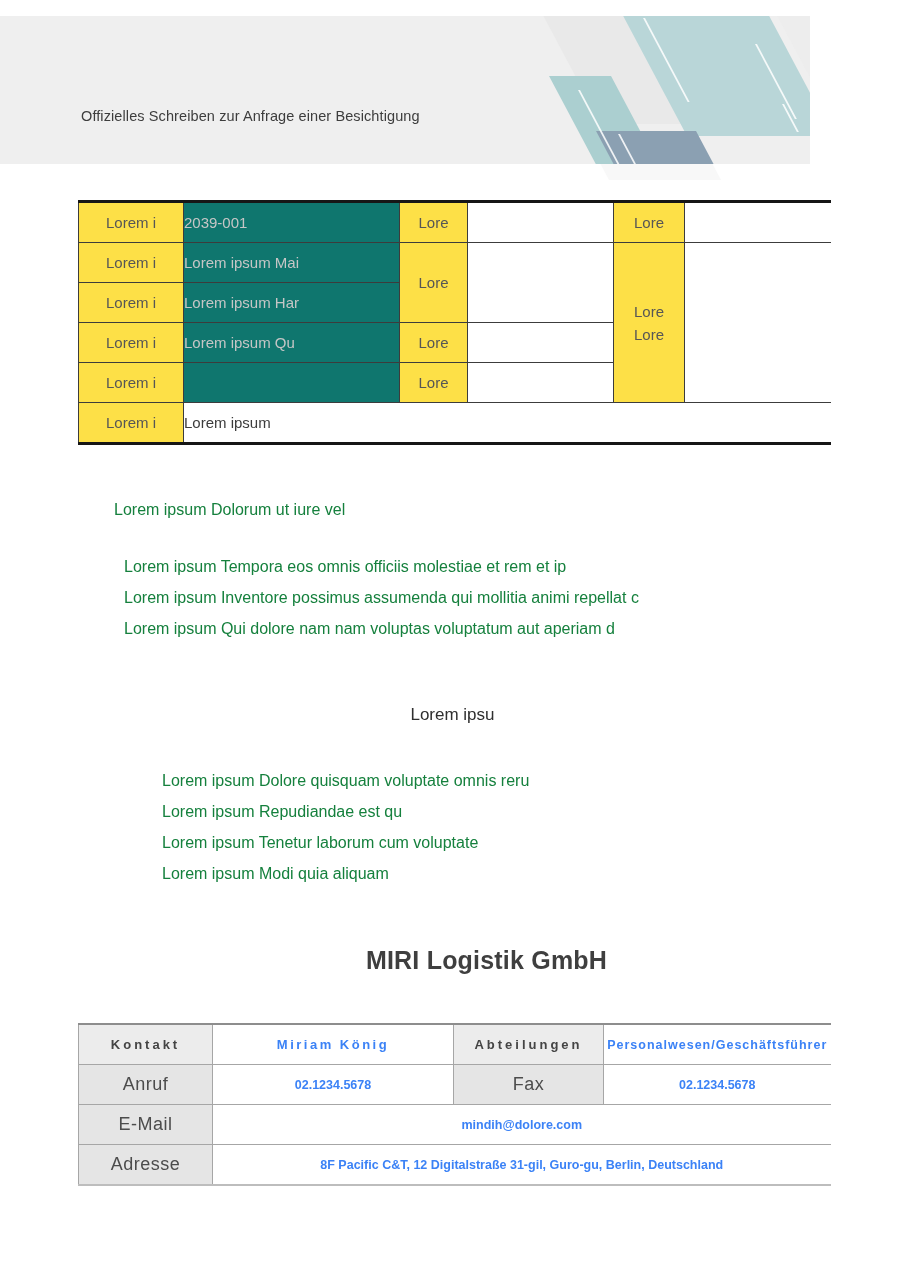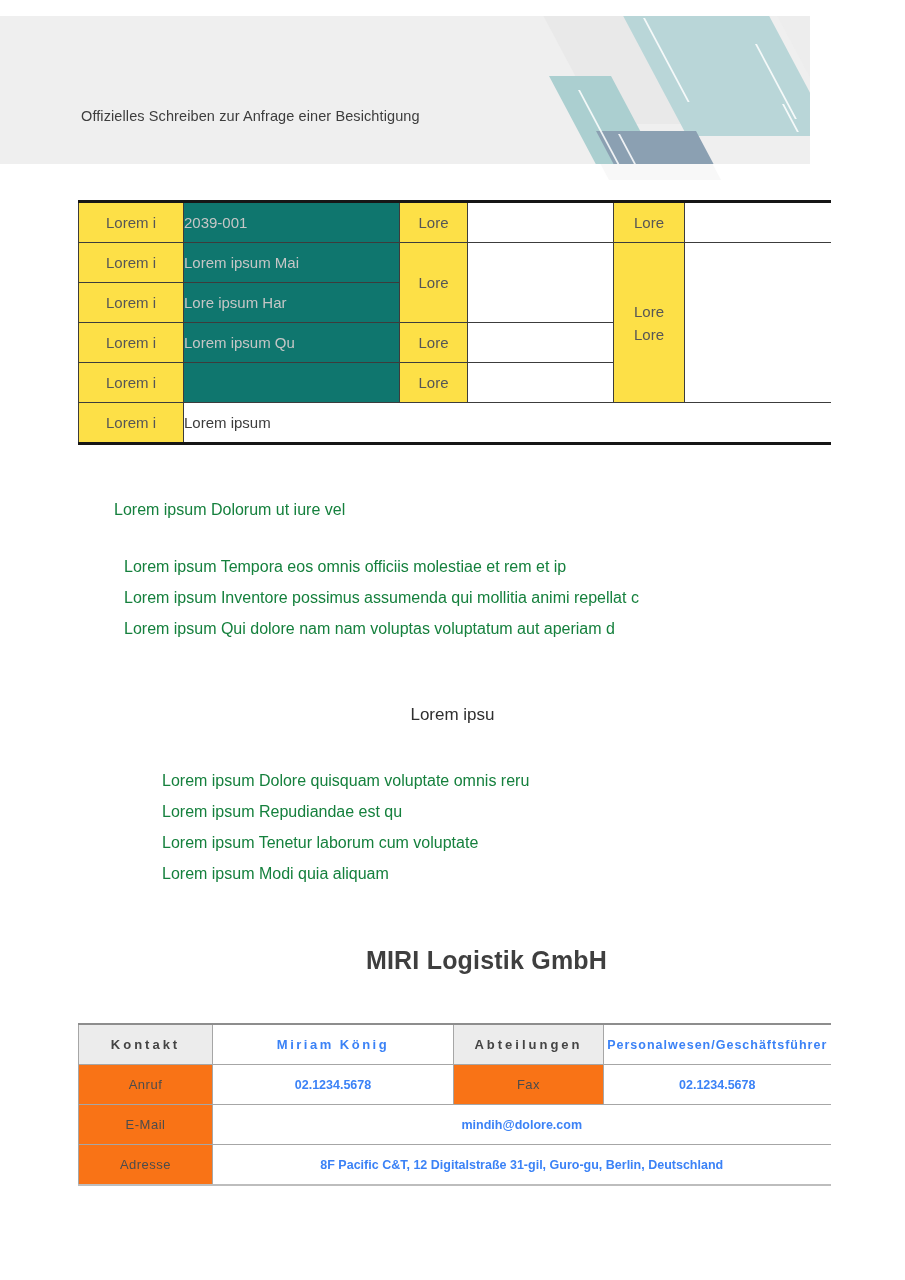--- a/index.html
+++ b/index.html
@@ -67,21 +67,21 @@
   table.contact {
     border-collapse:collapse; table-layout:fixed; width:752px;
     border-top:2px solid #8d8d8d; border-bottom:2px solid #bdbdbd;
     border-left:1px solid #a6a6a6;
   }
   table.contact td {
     border:1px solid #a6a6a6; height:39px; padding:0; text-align:center;
     vertical-align:middle; overflow:hidden; white-space:nowrap;
   }
   table.contact td.no-r { border-right:0; }
-  td.cl { background:#f97316; color:#4c4c4c; font-size:13px; letter-spacing:0.5px; }
+  td.cl { background:#e5e5e5; color:#4c4c4c; font-size:18px; letter-spacing:0.5px; }
   td.cl-sp { background:#ececec; color:#444444; font-size:13px; font-weight:bold; letter-spacing:3px; }
   td.cv { background:#ffffff; color:#3b82f6; font-size:12.5px;font-weight:bold; }
   td.cv-sp { letter-spacing:2.5px; font-size:13px; }
   td.cv-tight { letter-spacing:1px; }
 </style>
 </head>
 <body>
 
 <div class="header">
   <div class="shape s-gray1"></div>
@@ -123,21 +123,21 @@
       <td class="hc" rowspan="2">Lore</td>
       <td class="vc-empty" rowspan="2"></td>
       <td class="hc tall" rowspan="4">
         <div>Lore</div>
         <div>Lore</div>
       </td>
       <td class="vc-empty no-r" rowspan="4"></td>
     </tr>
     <tr>
       <td class="hc">Lorem i</td>
-      <td class="vc">Lore ipsum Har</td>
+      <td class="vc">Lorem ipsum Har</td>
     </tr>
     <tr>
       <td class="hc">Lorem i</td>
       <td class="vc">Lorem ipsum Qu</td>
       <td class="hc">Lore</td>
       <td class="vc-empty"></td>
     </tr>
     <tr>
       <td class="hc">Lorem i</td>
       <td class="vc"></td>

